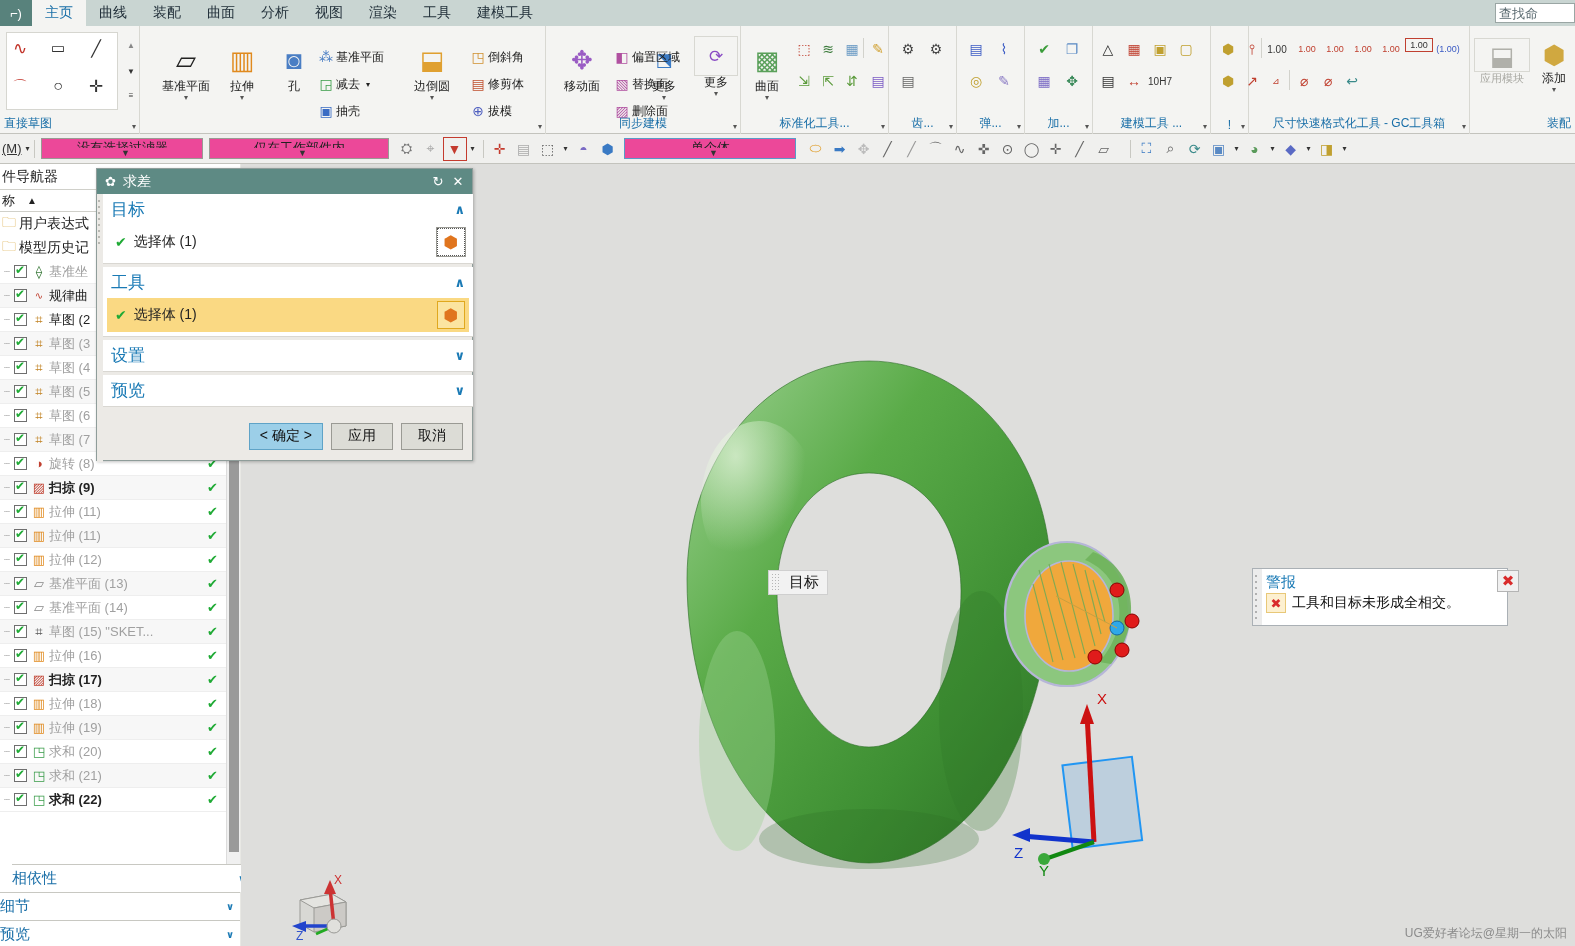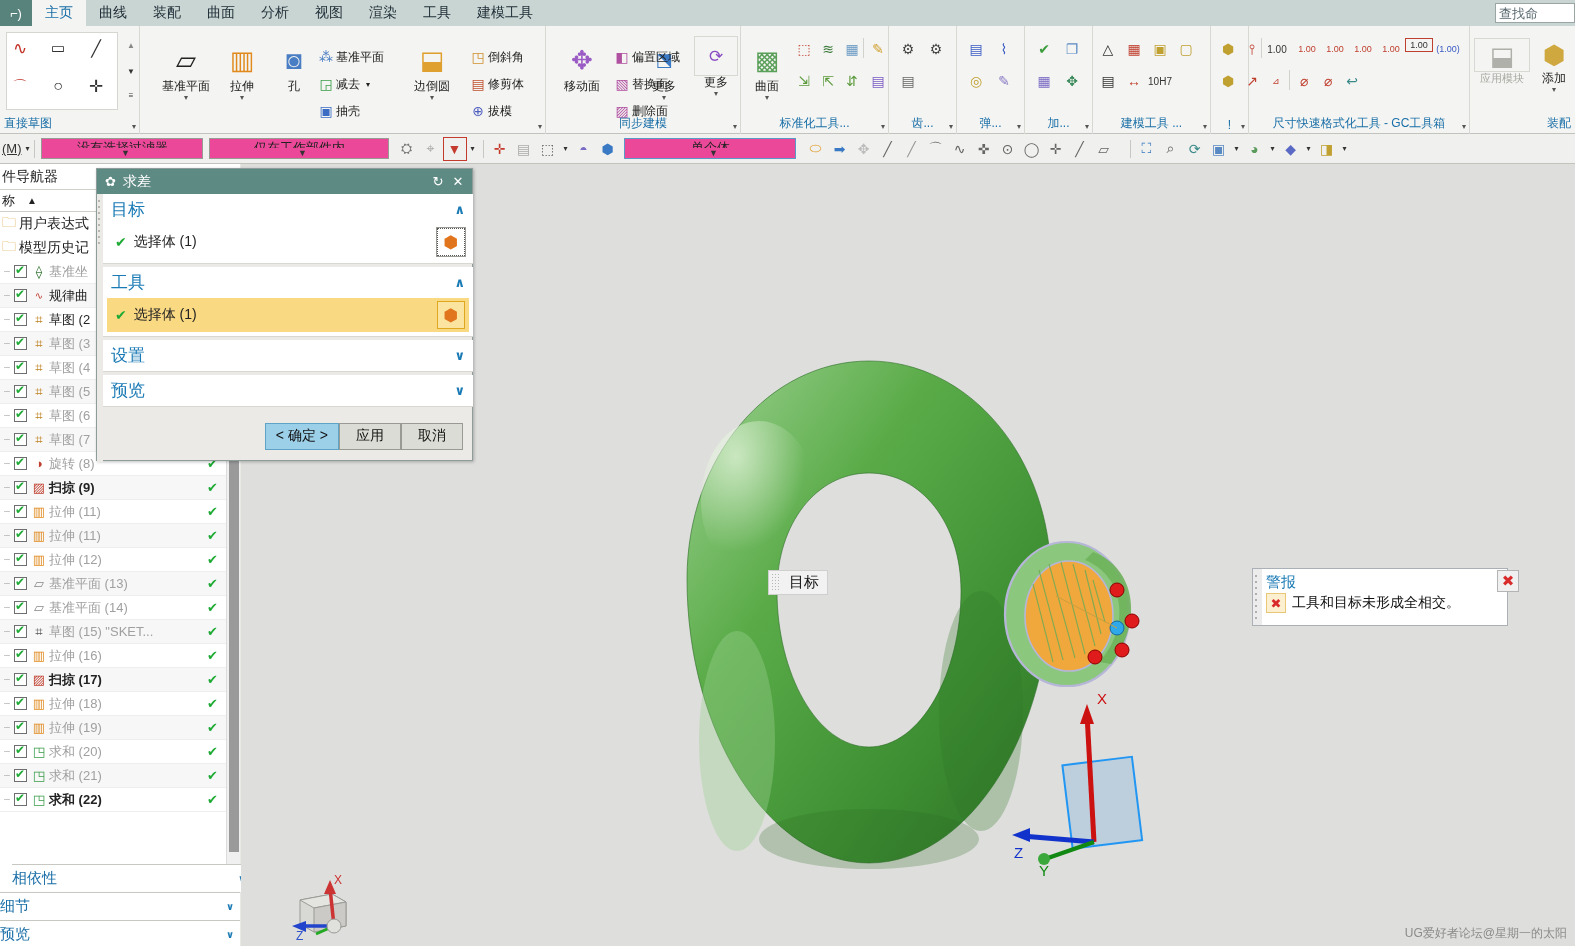--- a/index.html
+++ b/index.html
@@ -201,21 +201,21 @@
   .selrow .txt { flex: 1; font-size: 14px; color: #222; }
   .selbtn {
     width: 28px; height: 28px; display: flex; align-items: center;
     justify-content: center; font-size: 17px; cursor: default;
   }
   .selbtn.dotted { border: 1px dotted #555; outline: 1px solid #9a9a94; }
   .selbtn.amber { border: 1px solid #e0a81e; background: #fbe4a0; }
   .dlg-footer {
     position: absolute; left: 6px; bottom: 0; width: 370px; height: 48px;
     display: flex; align-items: center; justify-content: flex-end;
-    padding-right: 10px; 
+    padding-right: 10px; gap: 8px;
   }
   .dbtn {
     height: 27px; min-width: 62px; padding: 0 10px;
     border: 1px solid #9a9a94; background: #dcdcd6;
     font-size: 14px; color: #111; display: flex; align-items: center;
     justify-content: center; cursor: default;
   }
   .dbtn.primary { background: #9ccfe8; border: 1px solid #5fa3c7; }
 
   

